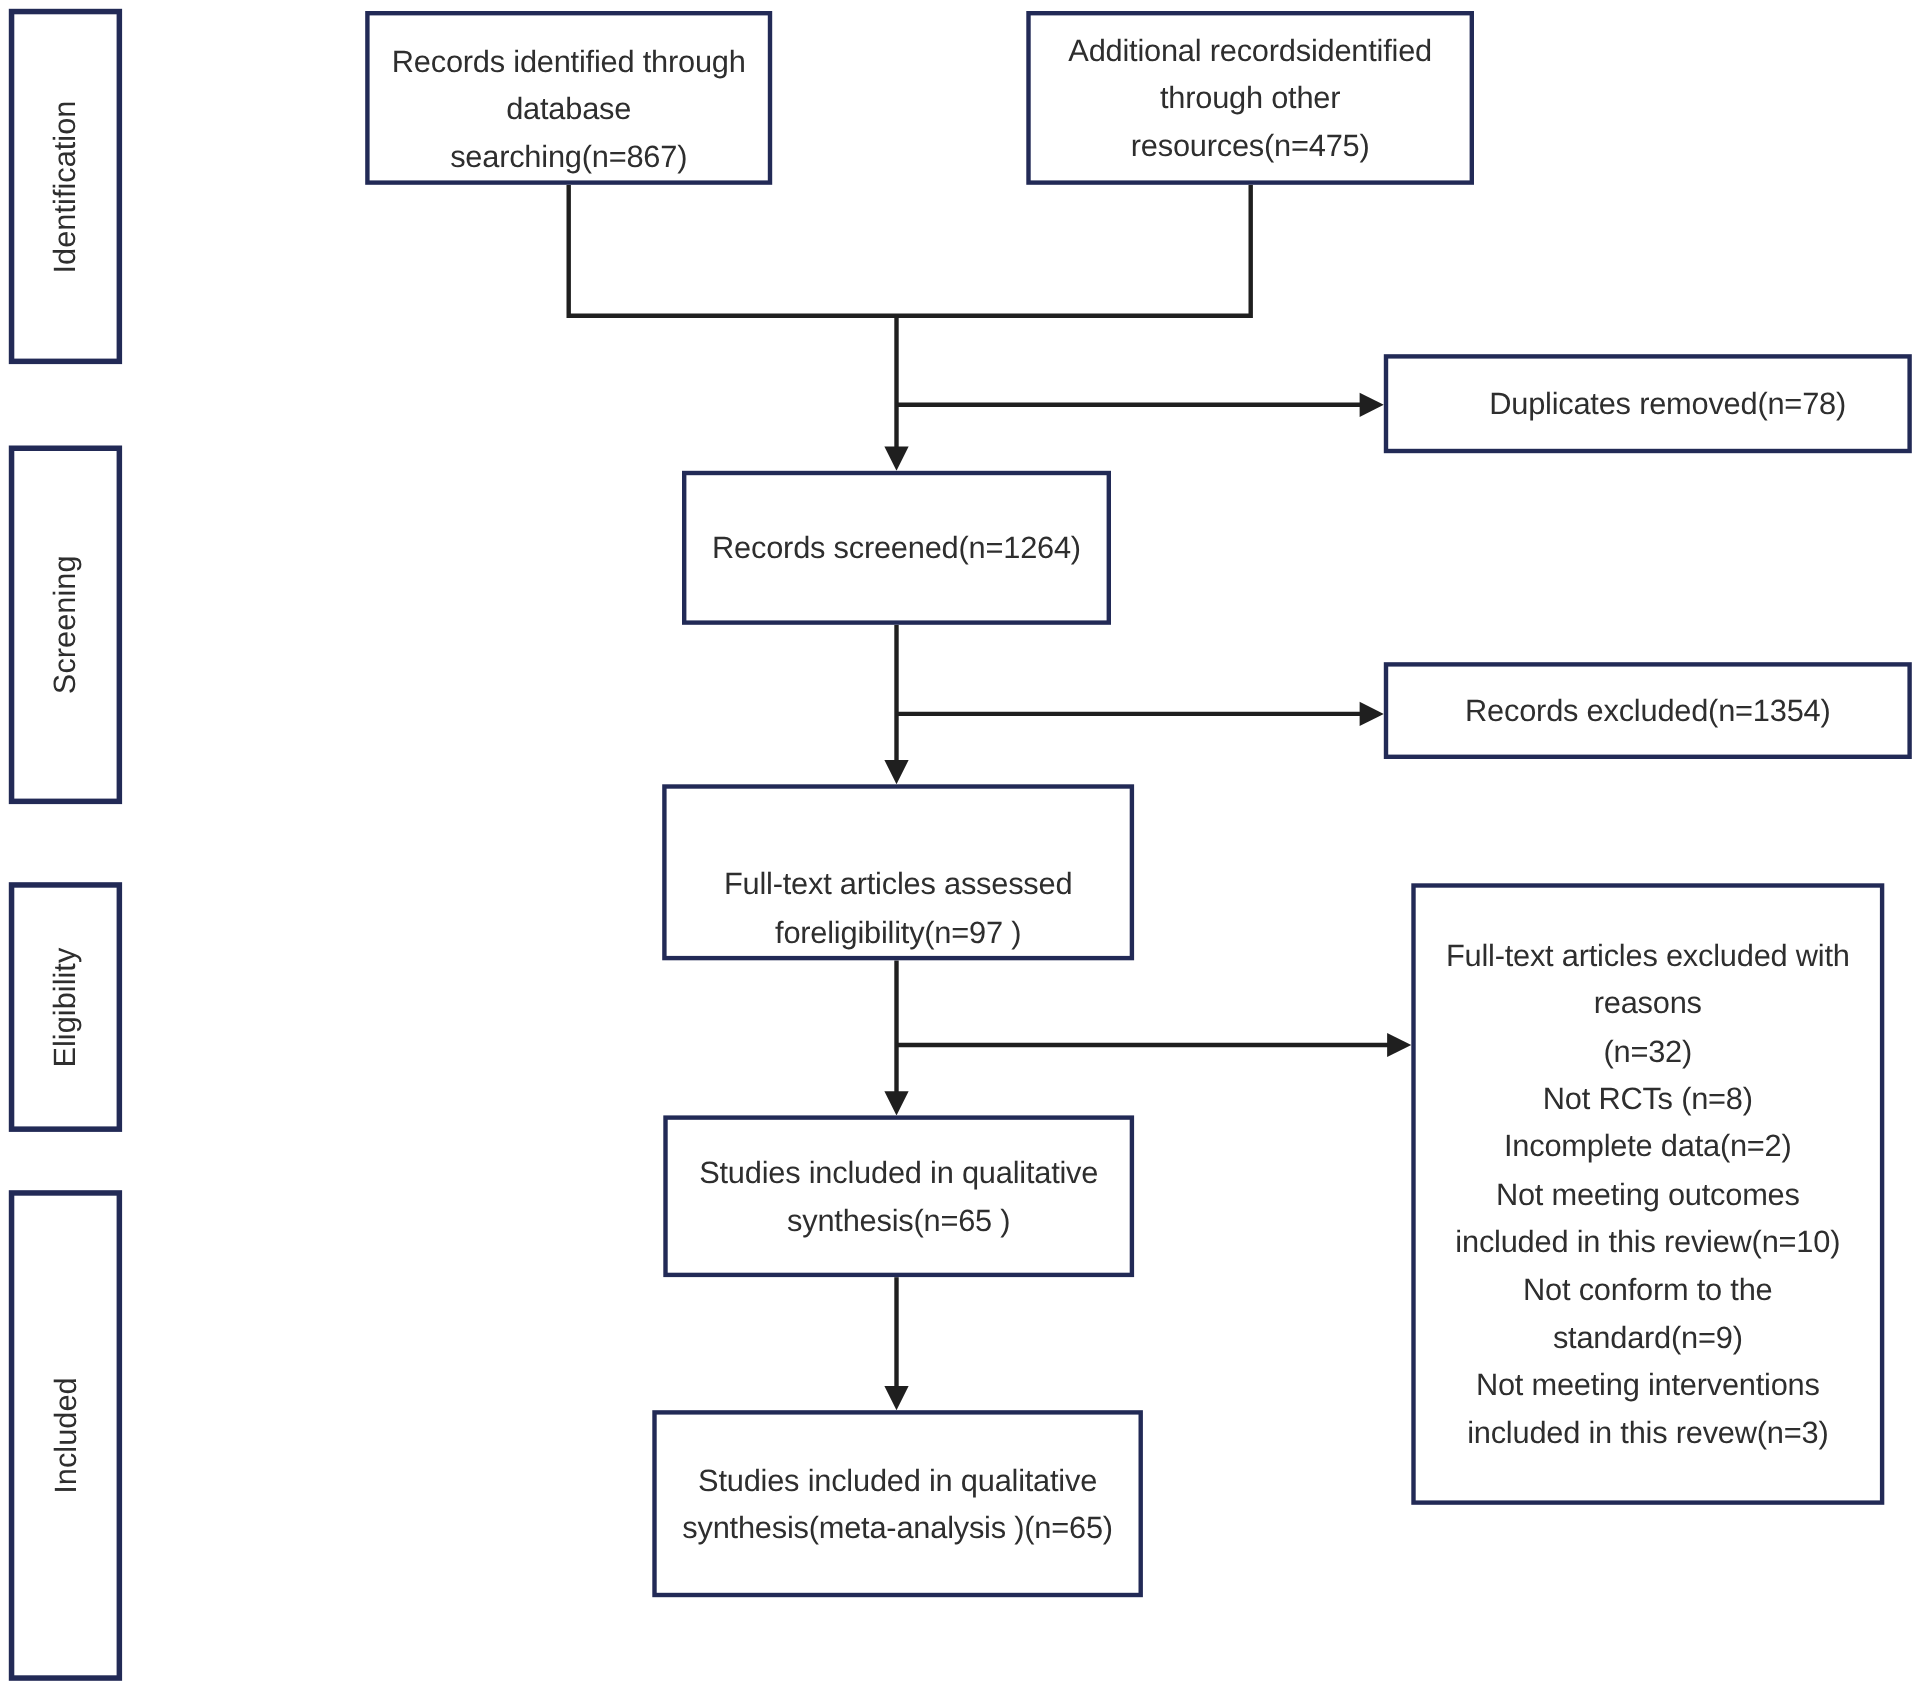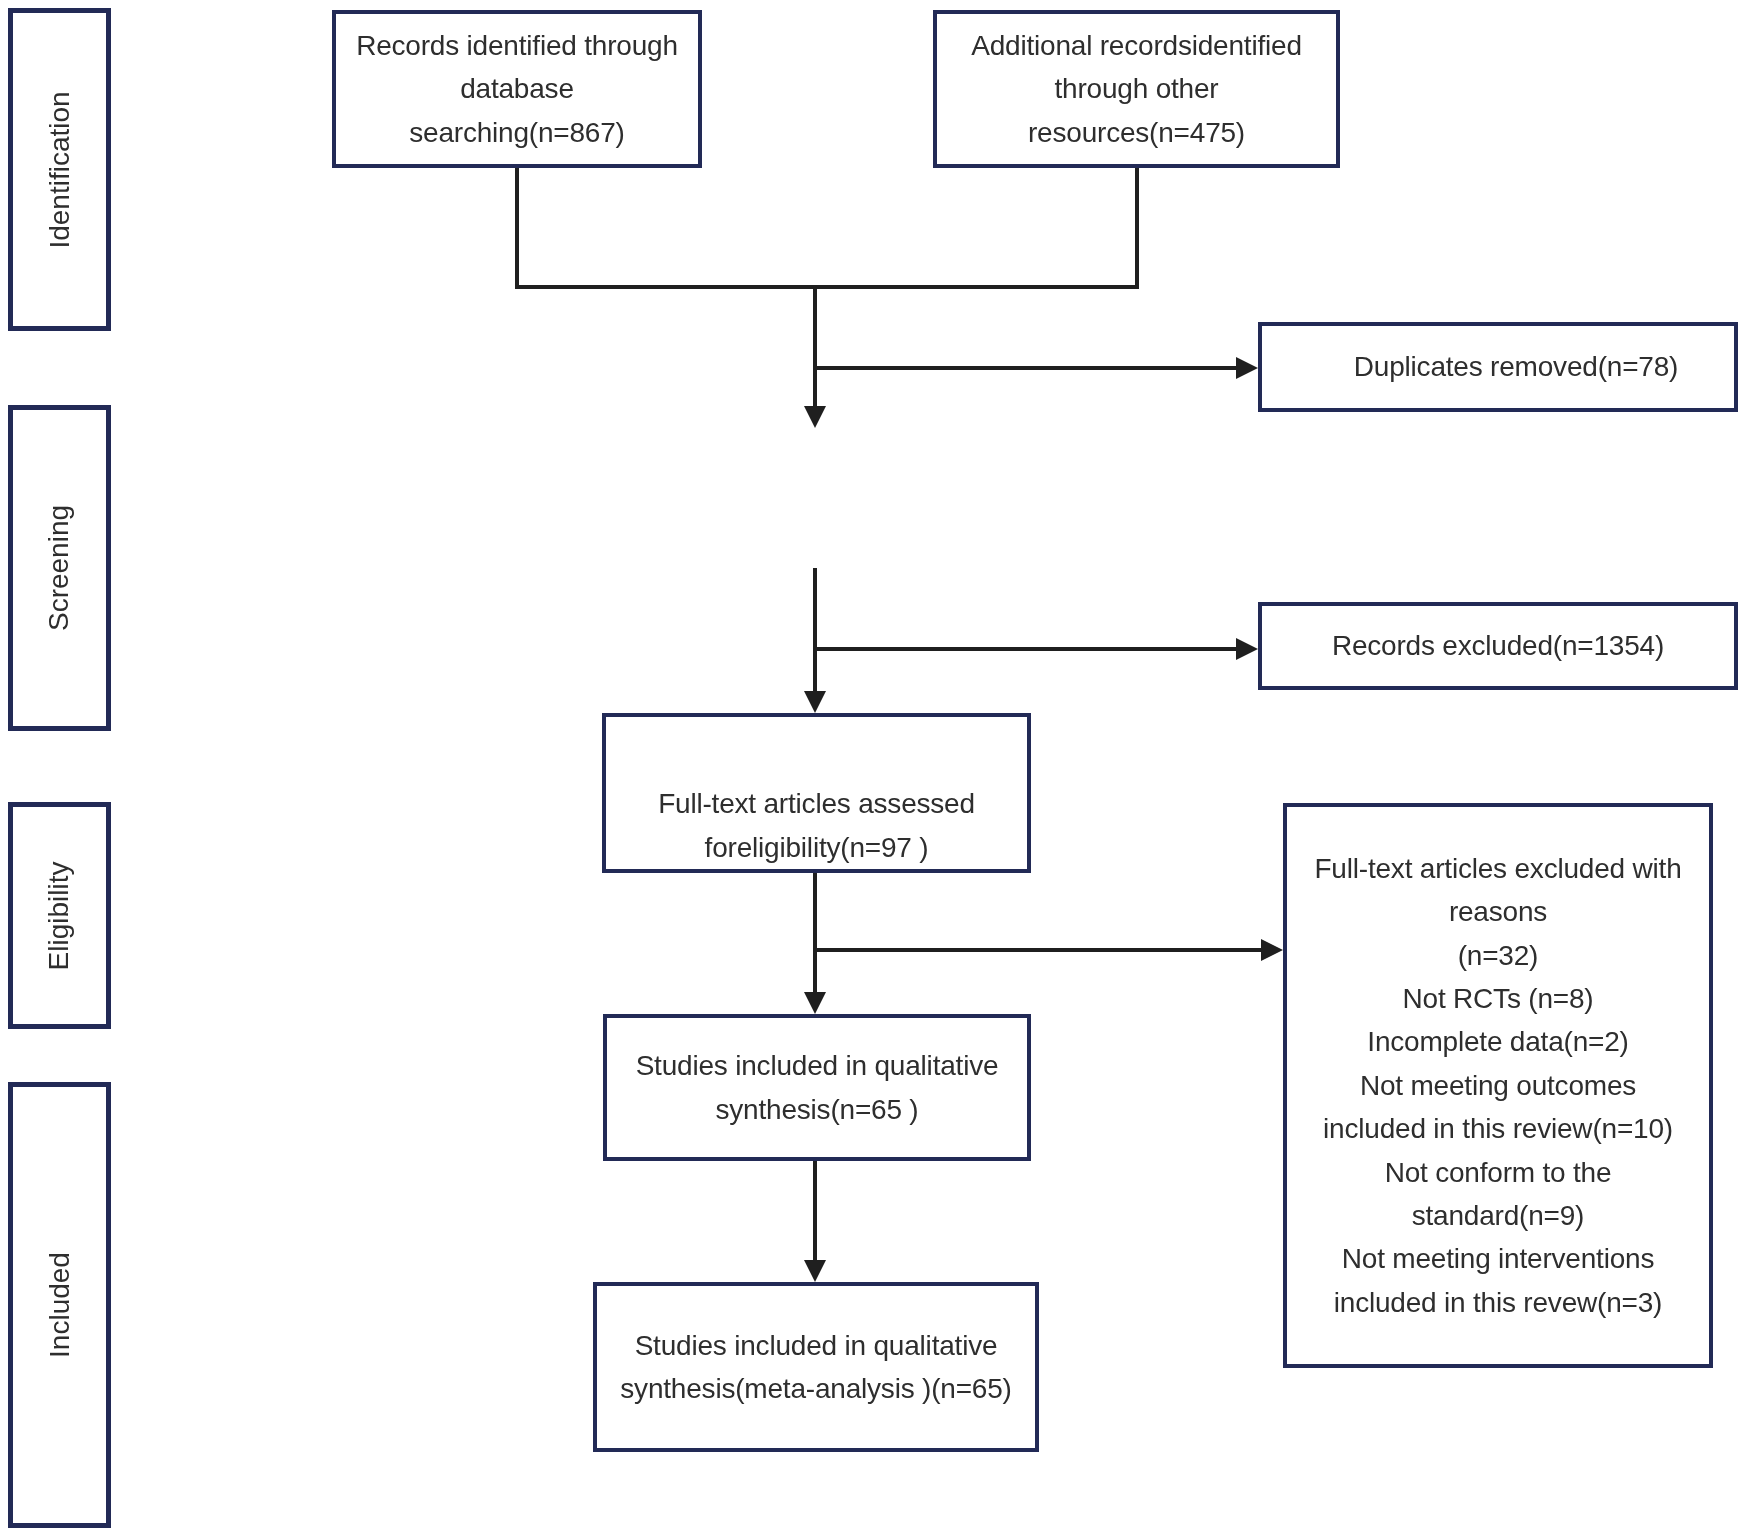--- a/index.html
+++ b/index.html
@@ -64,21 +64,21 @@
     fill: var(--connector, #1f1f1f);
     stroke: none;
   }
 
   
   #stage-identification { left: 8px;   top: 8px;    width: 103px; height: 323px; }
   #stage-screening      { left: 8px;   top: 405px;  width: 103px; height: 326px; }
   #stage-eligibility    { left: 8px;   top: 802px;  width: 103px; height: 227px; }
   #stage-included       { left: 8px;   top: 1082px; width: 103px; height: 446px; }
 
-  #box-records-database { left: 332px;  top: 10px;   width: 370px; height: 158px; }
+  #box-records-database { left: 332px;  top: 10px;   width: 370px; height: 158px; align-items: flex-end; }
   #box-records-other    { left: 933px;  top: 10px;   width: 407px; height: 158px; }
   #box-duplicates       { left: 1258px; top: 322px;  width: 480px; height: 90px; padding-left: 36px;  }
   #box-screened         { left: 620px;  top: 428px;  width: 390px; height: 140px; }
   #box-excluded         { left: 1258px; top: 602px;  width: 480px; height: 88px;  }
   #box-fulltext         { left: 602px;  top: 713px;  width: 429px; height: 160px; align-items: flex-end; }
   #box-reasons          { left: 1283px; top: 803px;  width: 430px; height: 565px; }
   #box-qualitative      { left: 603px;  top: 1014px; width: 428px; height: 147px; }
   #box-meta             { left: 593px;  top: 1282px; width: 446px; height: 170px; }
 </style>
 </head>
@@ -139,20 +139,23 @@
 searching(n=867)</span>
   </div>
   <div class="node" id="box-records-other">
     <span class="txt">Additional recordsidentified
 through other
 resources(n=475)</span>
   </div>
   <div class="node" id="box-duplicates">
     <span class="txt">Duplicates removed(n=78)</span>
   </div>
+  <div class="node" id="box-screened">
+    <span class="txt">Records screened(n=1264)</span>
+  </div>
   <div class="node" id="box-excluded">
     <span class="txt">Records excluded(n=1354)</span>
   </div>
   <div class="node" id="box-fulltext">
     <span class="txt">Full-text articles assessed
 foreligibility(n=97 )</span>
   </div>
   <div class="node" id="box-reasons">
     <span class="txt">Full-text articles excluded with
 reasons

